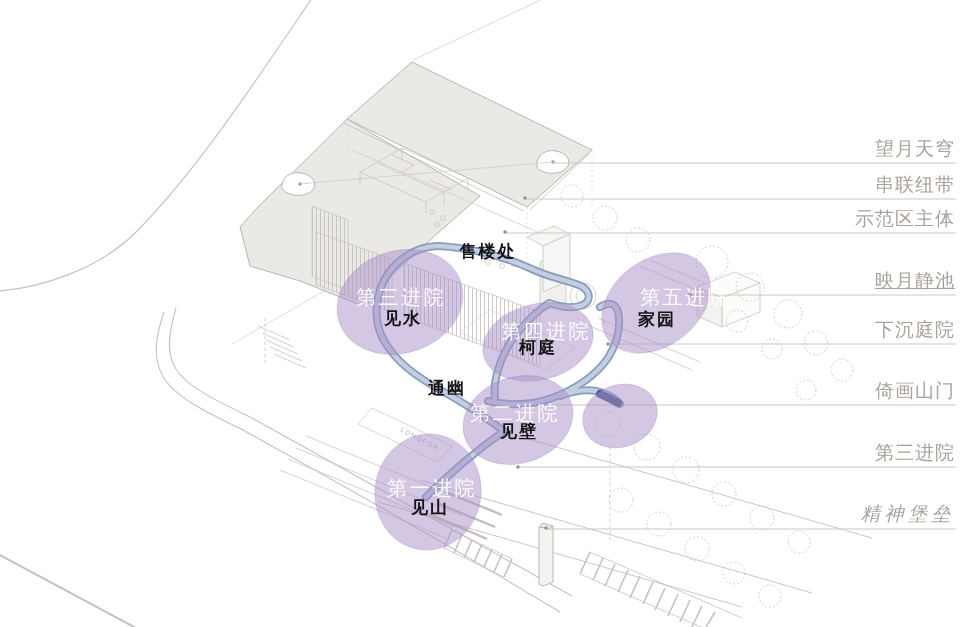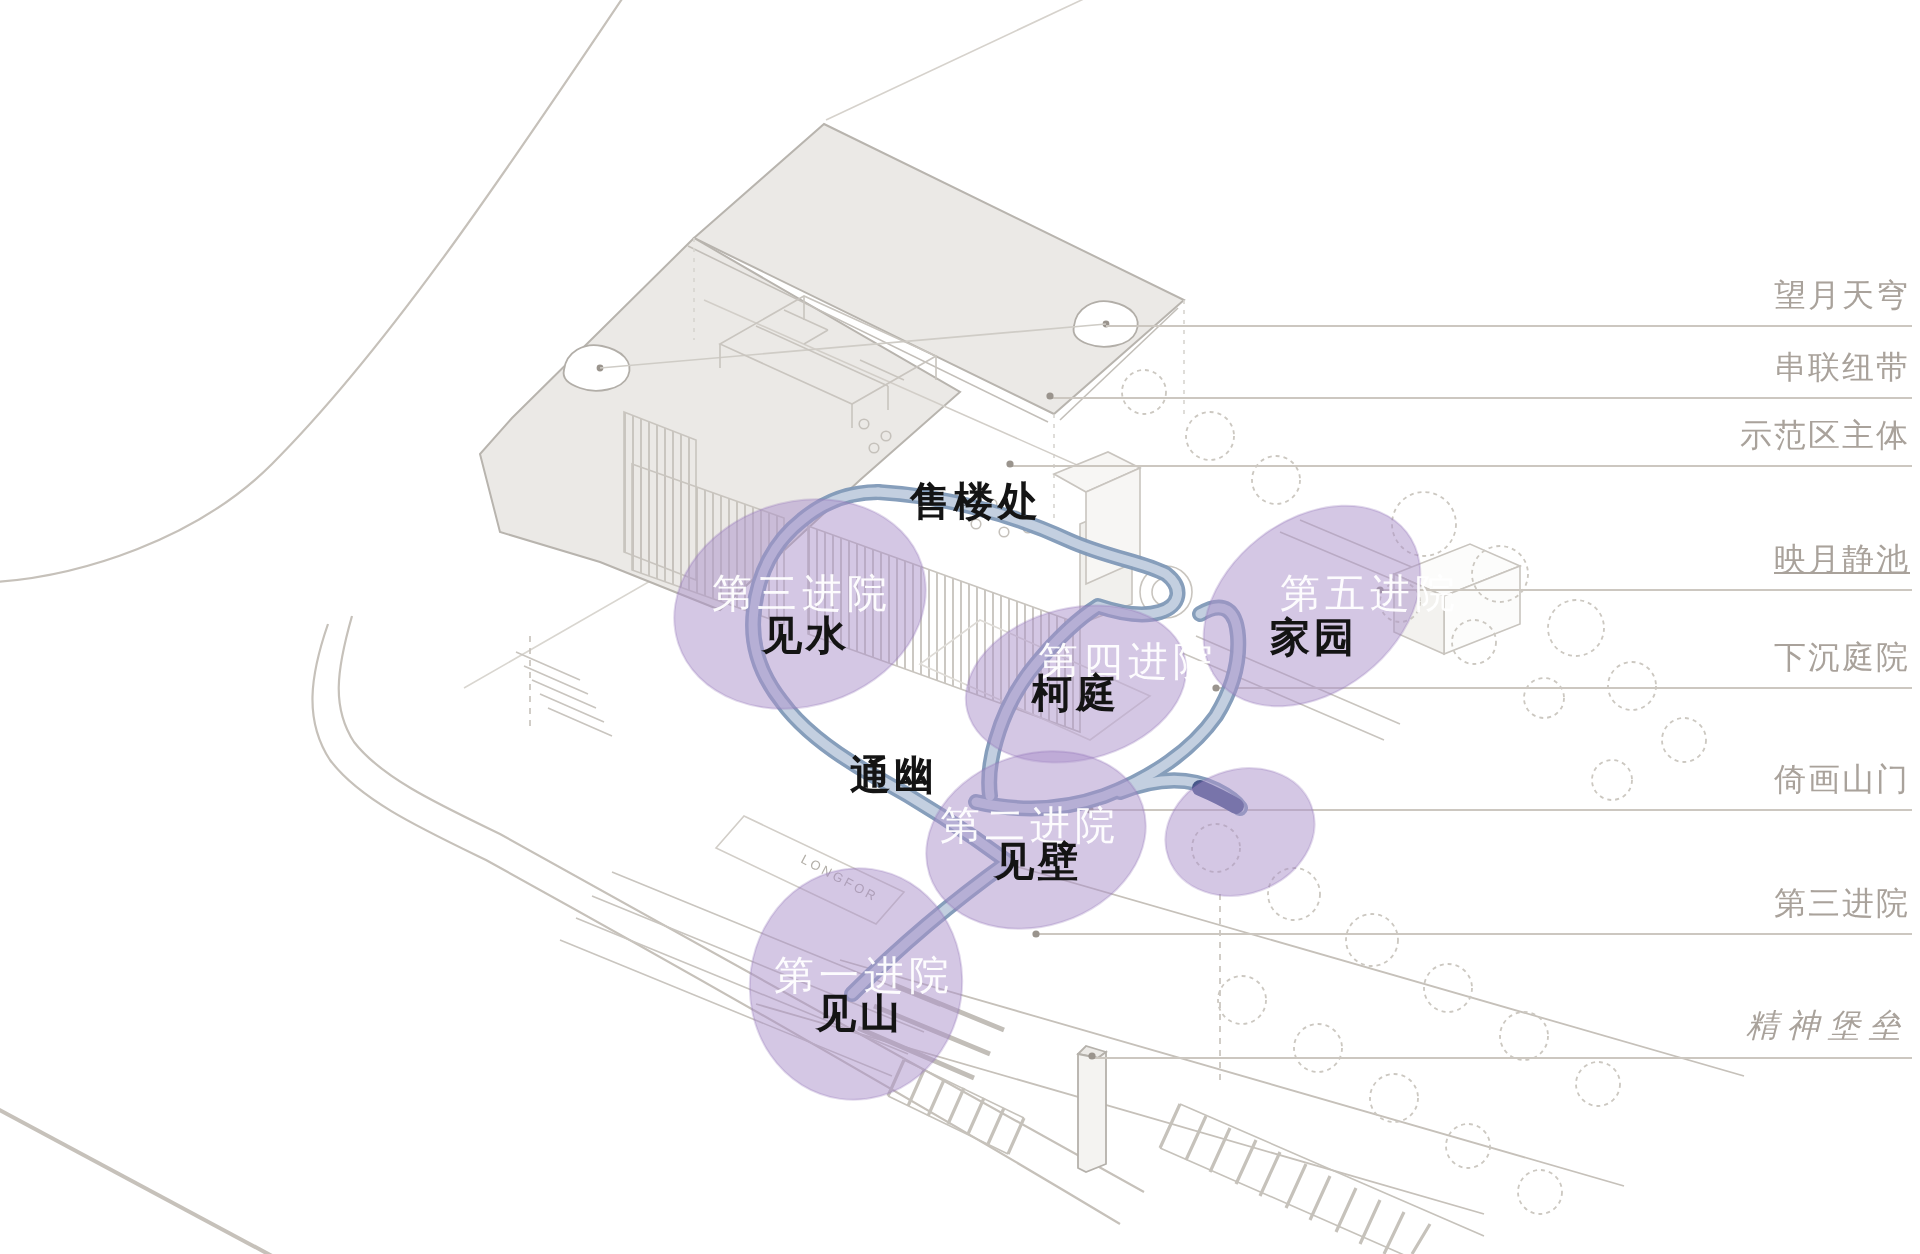--- a/index.html
+++ b/index.html
@@ -1,22 +1,22 @@
 <!DOCTYPE html>
 <html><head>
 <meta charset="utf-8">
 <style>
   html,body{margin:0;padding:0;background:#fff;}
   .stage{position:relative;width:960px;height:627px;background:#ffffff;overflow:hidden;
          font-family:"Liberation Sans","DejaVu Sans",sans-serif;}
   .stage svg{position:absolute;left:0;top:0;}
   .lbl{position:absolute;transform:translate(-50%,-50%);white-space:nowrap;}
   .court-lbl{font-size:20px;letter-spacing:2.5px;color:rgba(255,255,255,.95);font-weight:400;}
-  .name-lbl{font-size:20px;font-weight:700;color:#141414;letter-spacing:2px;}
-  .callout{position:absolute;right:5px;text-align:right;font-size:16px;color:#a9a29b;
+  .name-lbl{font-size:17px;font-weight:700;color:#141414;letter-spacing:2px;}
+  .callout{position:absolute;right:5px;text-align:right;font-size:19px;color:#a9a29b;
            letter-spacing:1px;line-height:16px;}
   .callout.wide{letter-spacing:4.5px;}
 </style>
 </head>
 <body>
 
 <div class="stage">
 
 <svg width="960" height="627" viewBox="0 0 960 627">
   <defs>
@@ -188,21 +188,21 @@
     <ellipse cx="620" cy="416" rx="38" ry="31" transform="rotate(-20 620 416)"></ellipse>
   </g>
 </svg>
 
 <div class="lbl name-lbl" style="left:488px;top:251px;">售楼处</div>
 <div class="lbl name-lbl" style="left:447px;top:388px;">通幽</div>
 
 <div class="lbl court-lbl" style="left:401px;top:297px;">第三进院</div>
 <div class="lbl name-lbl" style="left:403px;top:318px;">见水</div>
 
-<div class="lbl court-lbl" style="left:564px;top:331px;">第四进院</div>
+<div class="lbl court-lbl" style="left:546px;top:331px;">第四进院</div>
 <div class="lbl name-lbl" style="left:538px;top:347px;">柯庭</div>
 
 <div class="lbl court-lbl" style="left:685px;top:297px;">第五进院</div>
 <div class="lbl name-lbl" style="left:657px;top:319px;">家园</div>
 
 <div class="lbl court-lbl" style="left:515px;top:413px;">第二进院</div>
 <div class="lbl name-lbl" style="left:519px;top:431px;">见壁</div>
 
 <div class="lbl court-lbl" style="left:432px;top:488px;text-align:center;">第一进院</div>
 <div class="lbl name-lbl" style="left:430px;top:507px;">见山</div>

